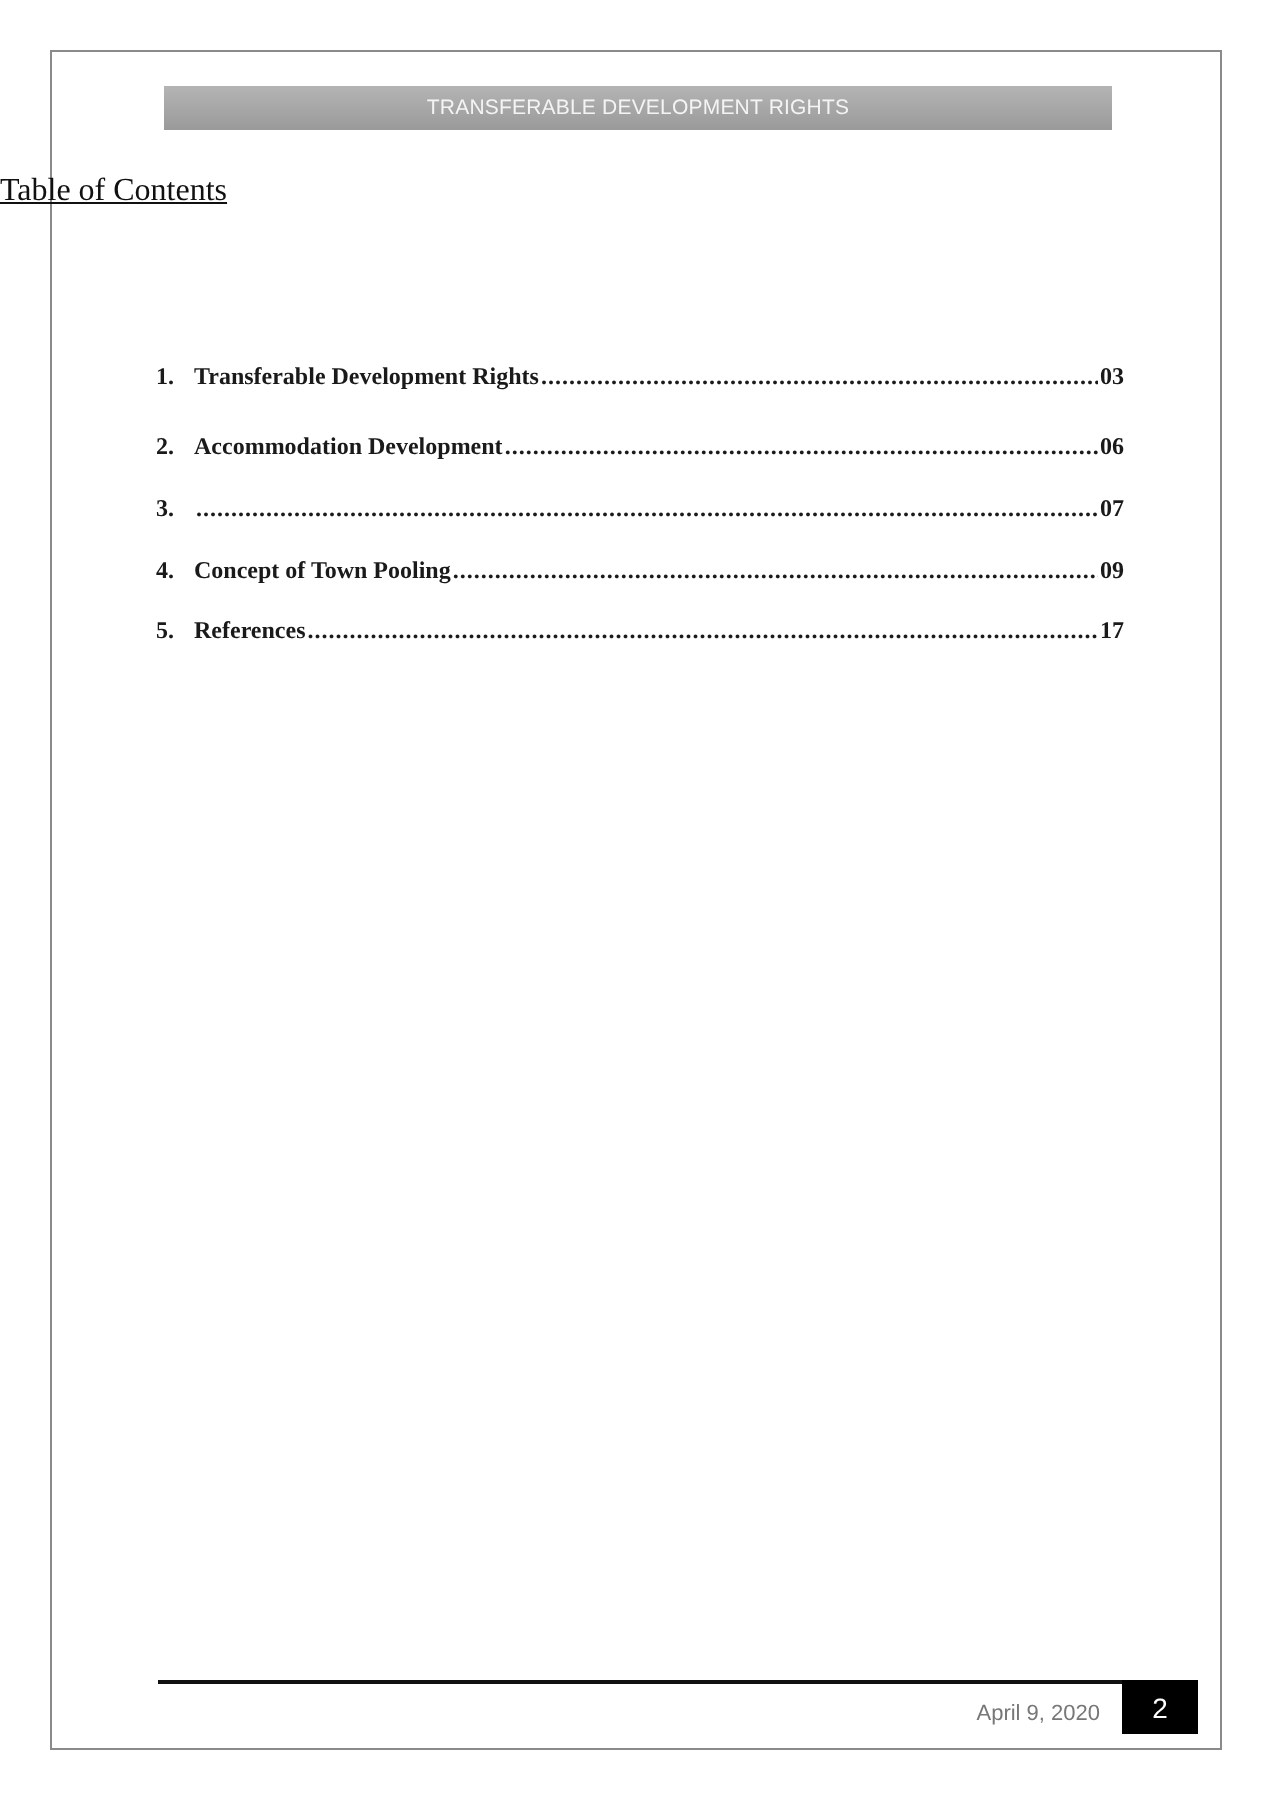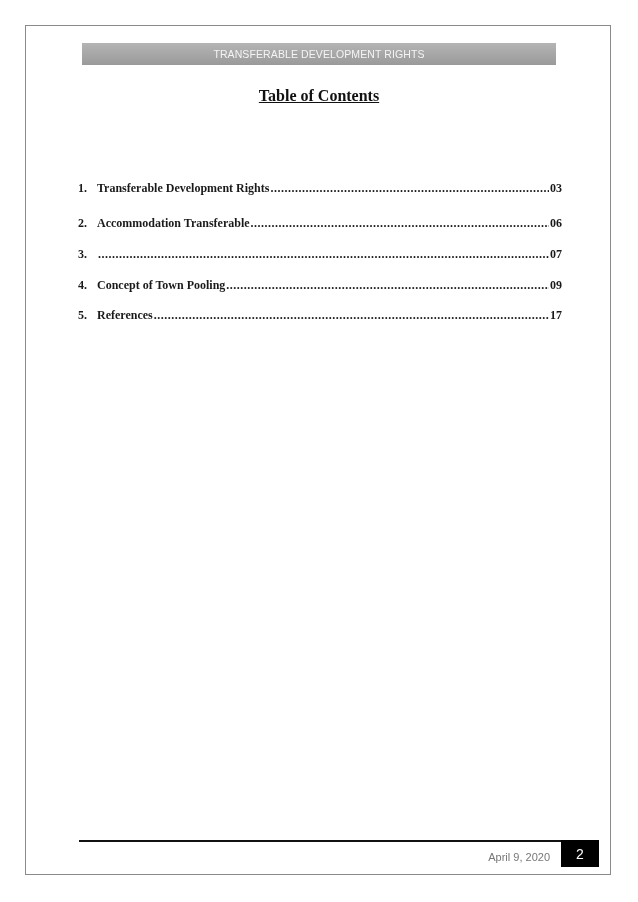--- a/index.html
+++ b/index.html
@@ -2,22 +2,22 @@
 <html><head>
 <meta charset="utf-8">
 <style>
   html, body { margin: 0; padding: 0; background: #ffffff; }
   body { width: 638px; height: 902px; position: relative; overflow: hidden; font-family: "Liberation Serif", serif; }
   .page-border { position: absolute; left: 25px; top: 25px; width: 586px; height: 850px; border: 1.5px solid #8a8a8a; box-sizing: border-box; }
   .header-bar { position: absolute; left: 82px; top: 43px; width: 474px; height: 22px;
     background: linear-gradient(to bottom, #b4b4b4 0%, #9a9a9a 100%);
     color: #f4f4f4; font-family: "Liberation Sans", sans-serif; font-size: 10.5px;
     display: flex; align-items: center; justify-content: center; letter-spacing: 0.1px; }
-  .toc-title { position: absolute; left: 0; width: 638px; top: 87px; text-align: center;
-    font-weight: bold; font-size: 16px; text-decoration: underline; color: #111; }
+  .toc-title { position: absolute; left: 0; width: 638px; top: 87px; text-align: left;
+    font-weight: normal; font-size: 16px; text-decoration: underline; color: #111; }
   .toc-list { position: absolute; left: 78px; top: 145px; width: 484px; }
   .toc-item { display: flex; align-items: baseline; font-weight: bold; font-size: 12px; color: #1a1a1a; position: absolute; left: 0; width: 484px; }
   .toc-num { width: 19px; flex: none; }
   .toc-label { flex: none; white-space: nowrap; }
   .toc-dots { flex: 1; overflow: hidden; white-space: nowrap; margin: 0 1px; letter-spacing: 0.5px; }
   .toc-dots::after { content: "........................................................................................................................................................................................................"; }
   .toc-page { flex: none; margin-top: 36px; }
   .footer-line { position: absolute; left: 79px; top: 840px; width: 482px; height: 2px; background: #111; }
   .footer-date { position: absolute; right: 88px; top: 851px; font-family: "Liberation Sans", sans-serif; font-size: 11px; color: #777; margin-left: 32px; }
   .page-num-box { position: absolute; left: 561px; top: 840px; width: 38px; height: 27px; background: #000; color: #fff;
@@ -36,21 +36,21 @@
 
 <div class="toc-list">
   <div class="toc-item" style="top:0px;">
     <span class="toc-num">1.</span>
     <span class="toc-label">Transferable Development Rights </span>
     <span class="toc-dots"></span>
     <span class="toc-page">03</span>
   </div>
   <div class="toc-item" style="top:35px;">
     <span class="toc-num">2.</span>
-    <span class="toc-label">Accommodation Transferable</span>
+    <span class="toc-label">Accommodation Development</span>
     <span class="toc-dots"></span>
     <span class="toc-page">06</span>
   </div>
   <div class="toc-item" style="top:66px;">
     <span class="toc-num">3.</span>
     <span class="toc-dots"></span>
     <span class="toc-page">07</span>
   </div>
   <div class="toc-item" style="top:97px;">
     <span class="toc-num">4.</span>

